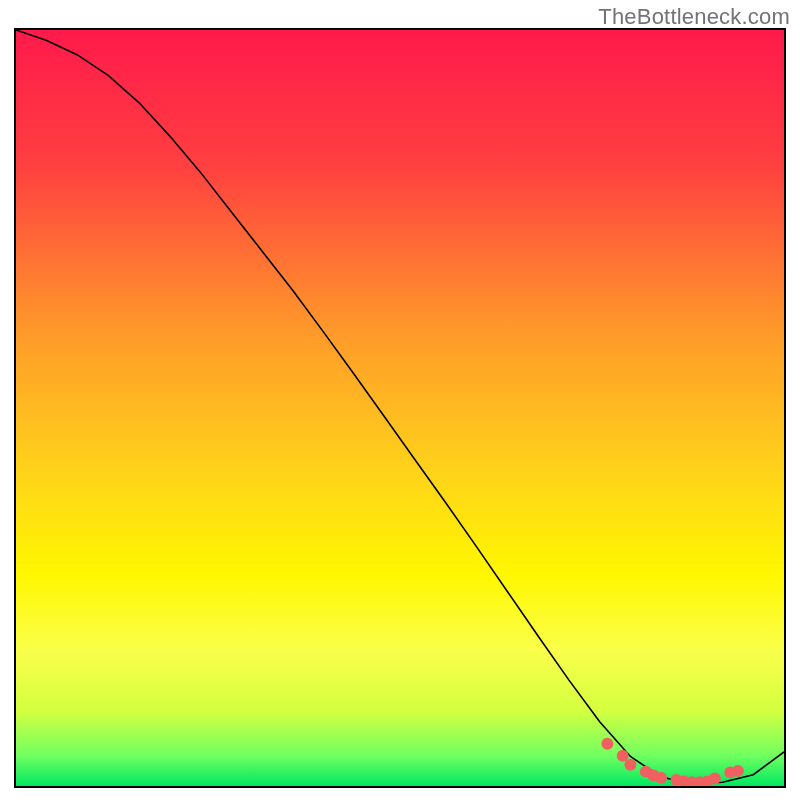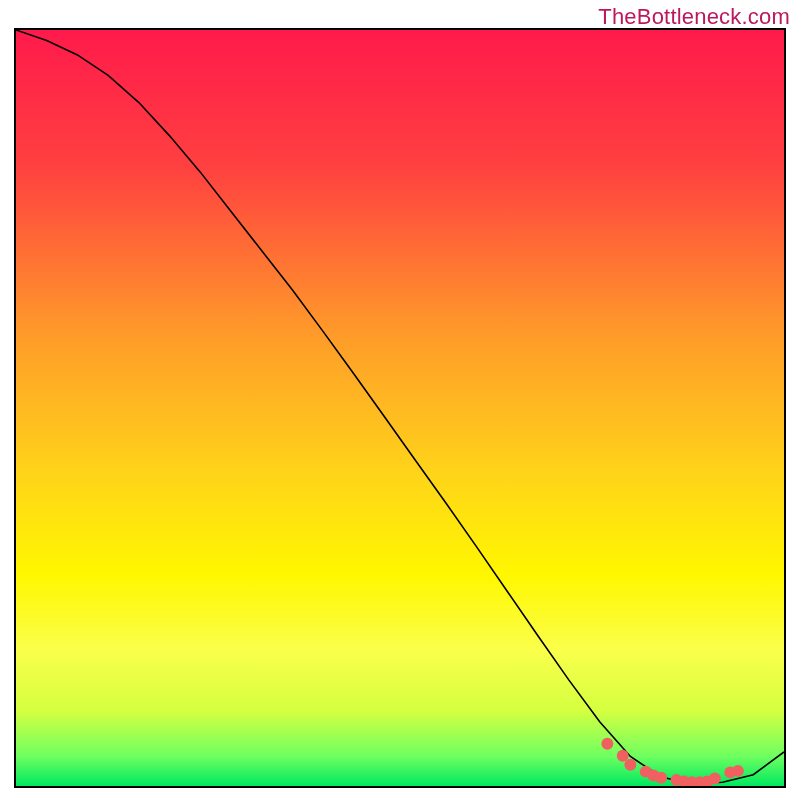--- a/index.html
+++ b/index.html
@@ -8,21 +8,21 @@
     position: relative;
     width: 800px;
     height: 800px;
   }
   .watermark {
     position: absolute;
     top: 4px;
     right: 10px;
     font-family: Arial, Helvetica, sans-serif;
     font-size: 22px;
-    color: #be185d;
+    color: #737373;
     letter-spacing: 0.2px;
     z-index: 5;
     margin-left: 40px;
   }
   .plot {
     position: absolute;
     left: 14px;
     top: 28px;
     width: 772px;
     height: 760px;

